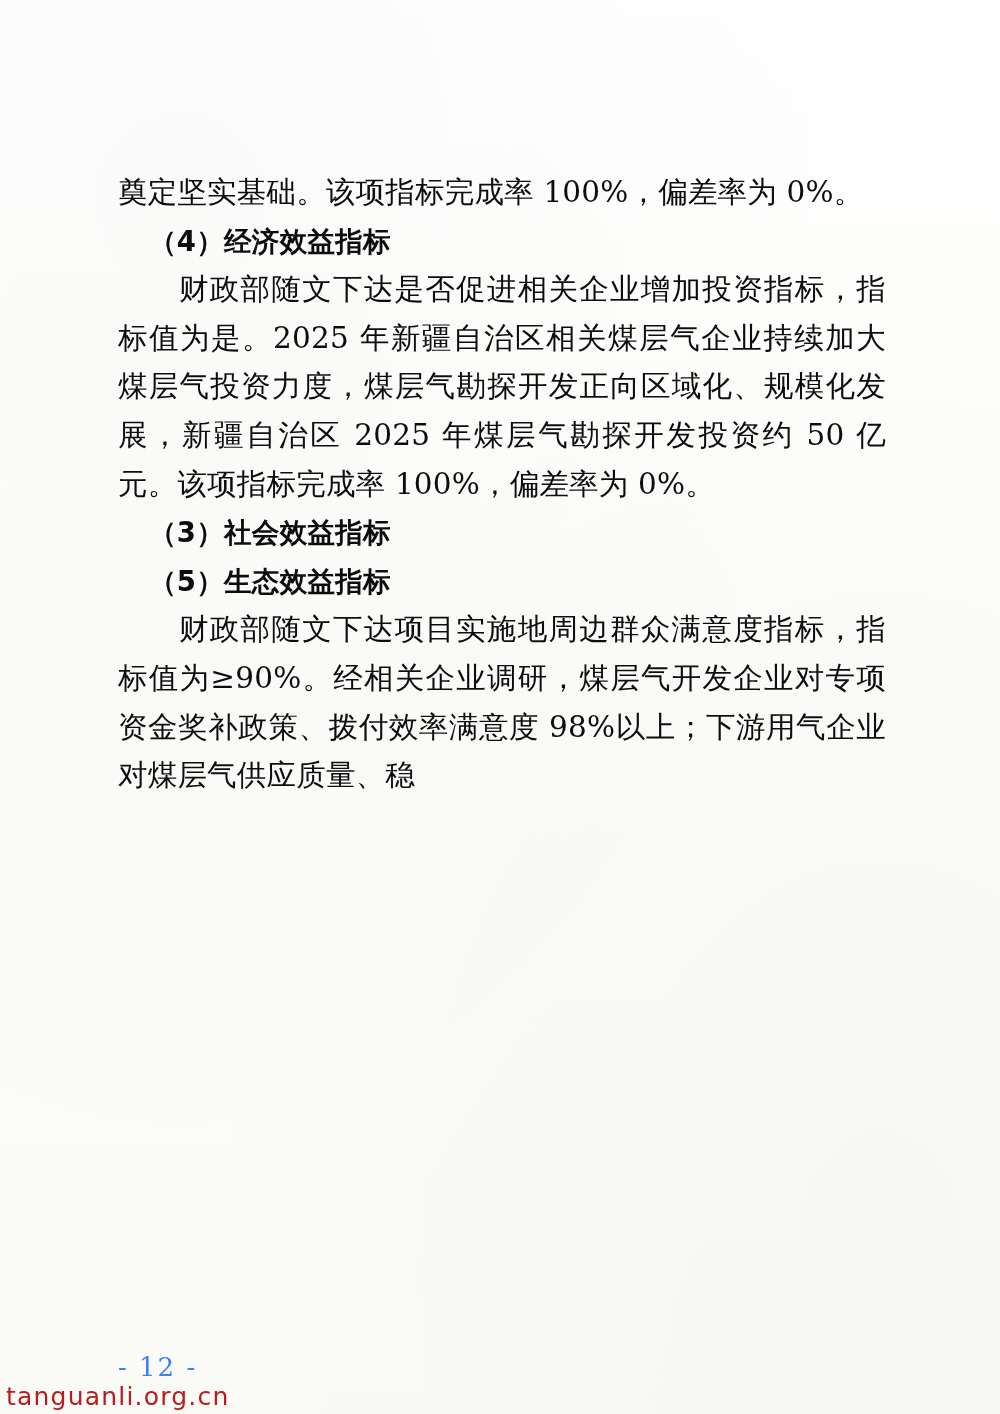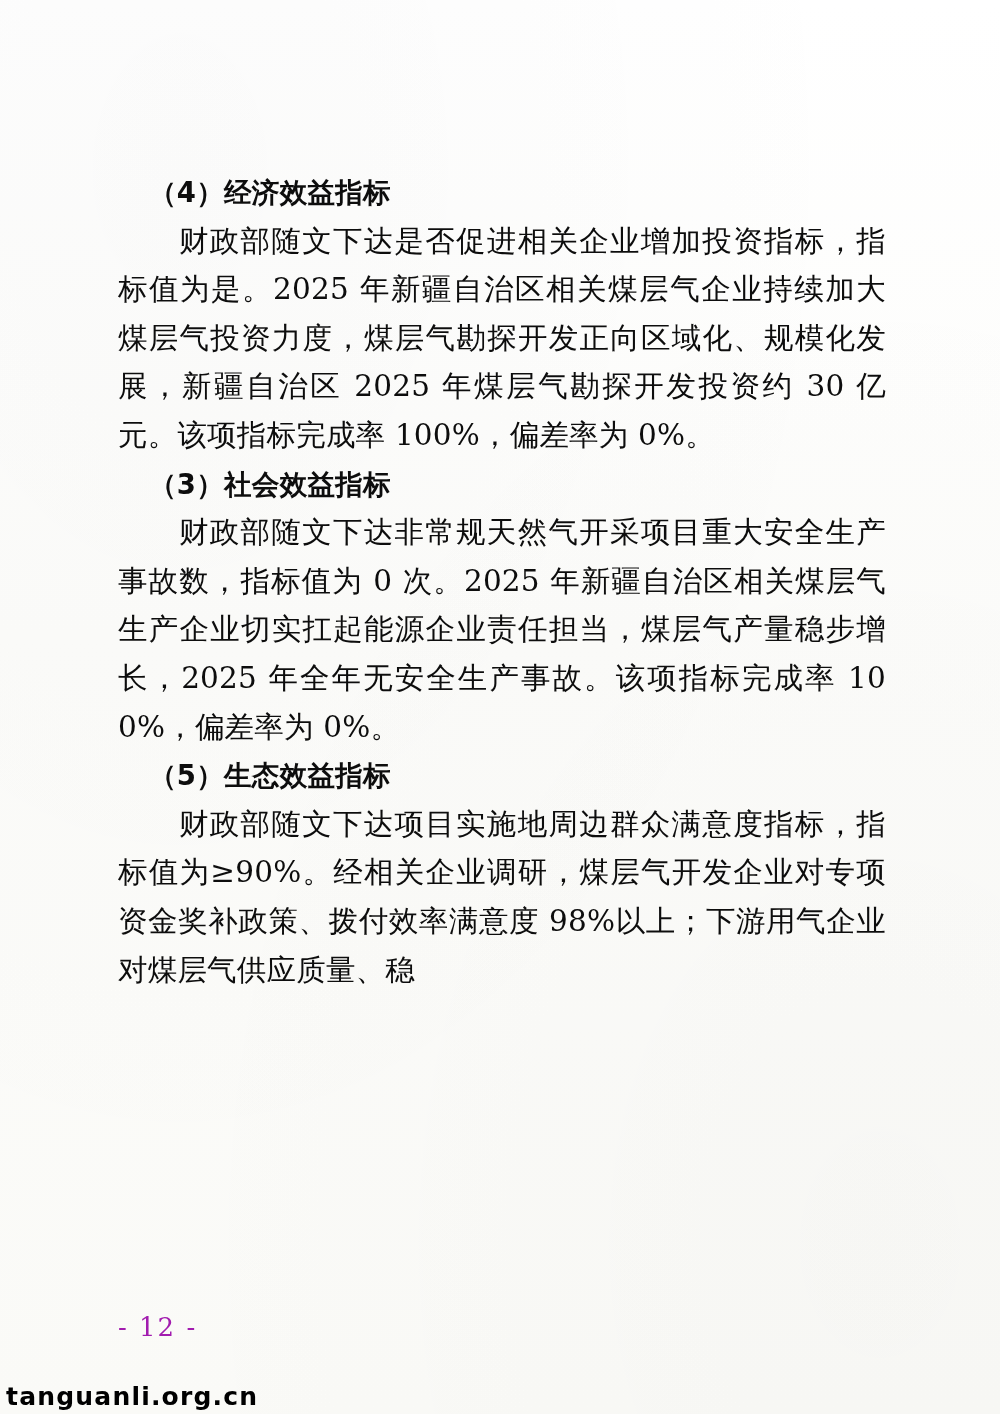--- a/index.html
+++ b/index.html
@@ -59,53 +59,53 @@
     font-family: "DejaVu Sans", "Liberation Sans", sans-serif;
     font-weight: 700;
     font-size: 27.5px;
     text-indent: 31px;
     text-align: left;
     letter-spacing: 0.3px;
   }
   .page-number {
     position: absolute;
     left: 118px;
-    top: 1312px;
+    top: 1352px;
     font-family: "DejaVu Serif", "Liberation Serif", serif;
     font-size: 26px;
-    color: #a21caf;
+    color: #3b82f6;
     letter-spacing: 2px;
   }
   .watermark {
     position: absolute;
     left: 6px;
     top: 1382px;
     font-family: "DejaVu Sans", "Liberation Sans", sans-serif;
     font-size: 25px;
-    font-weight: 700;
+    font-weight: 400;
     letter-spacing: 1.2px;
-    color: #000000;
+    color: #b91c1c;
     user-select: none;
   }
 </style>
 </head>
 <body>
 
 <div class="page">
 
   <div class="content">
 
+    <p class="para noindent">奠定坚实基础。该项指标完成率 100%，偏差率为 0%。</p>
 
     <p class="heading">（4）经济效益指标</p>
 
-    <p class="para">财政部随文下达是否促进相关企业增加投资指标，指标值为是。2025 年新疆自治区相关煤层气企业持续加大煤层气投资力度，煤层气勘探开发正向区域化、规模化发展，新疆自治区 2025 年煤层气勘探开发投资约 30 亿元。该项指标完成率 100%，偏差率为 0%。</p>
+    <p class="para">财政部随文下达是否促进相关企业增加投资指标，指标值为是。2025 年新疆自治区相关煤层气企业持续加大煤层气投资力度，煤层气勘探开发正向区域化、规模化发展，新疆自治区 2025 年煤层气勘探开发投资约 50 亿元。该项指标完成率 100%，偏差率为 0%。</p>
 
     <p class="heading">（3）社会效益指标</p>
 
-    <p class="para">财政部随文下达非常规天然气开采项目重大安全生产事故数，指标值为 0 次。2025 年新疆自治区相关煤层气生产企业切实扛起能源企业责任担当，煤层气产量稳步增长，2025 年全年无安全生产事故。该项指标完成率 100%，偏差率为 0%。</p>
 
     <p class="heading">（5）生态效益指标</p>
 
 
 
     <p class="para">财政部随文下达项目实施地周边群众满意度指标，指标值为≥90%。经相关企业调研，煤层气开发企业对专项资金奖补政策、拨付效率满意度 98%以上；下游用气企业对煤层气供应质量、稳</p>
 
   </div>
 
   <div class="page-number">- 12 -</div>

